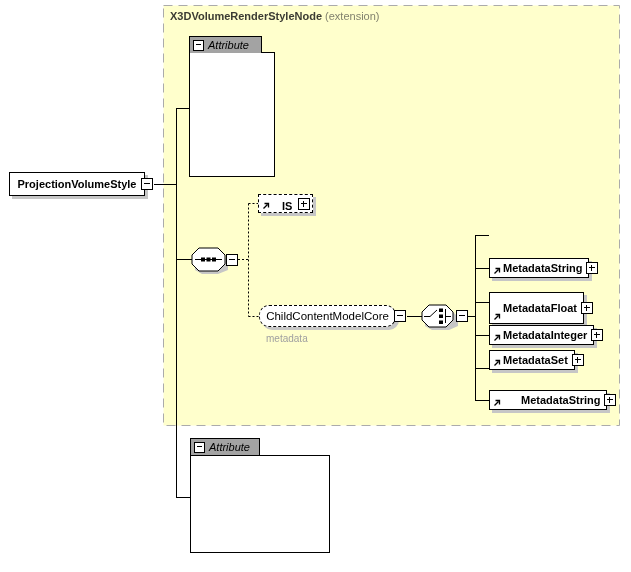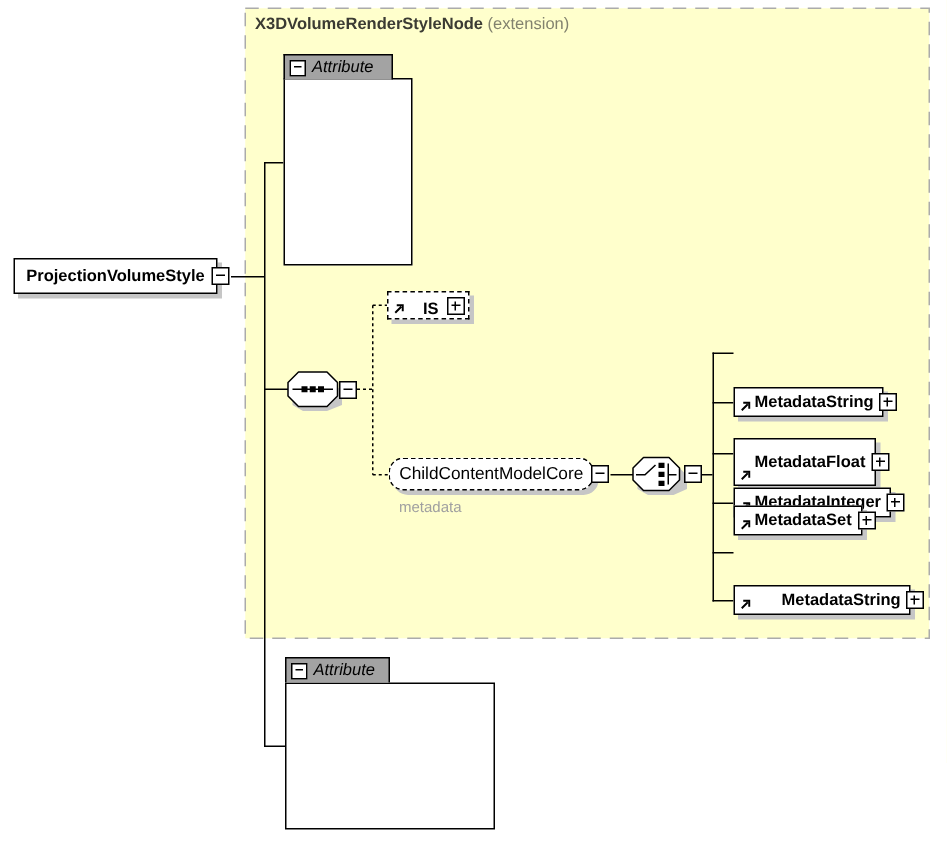--- a/index.html
+++ b/index.html
@@ -187,21 +187,21 @@
     </div>
     <div class="box" style="left:489px;top:325px;height:20px;padding:0 6px 0 13px;">
       <span class="ref-arrow">
         <svg width="8" height="8">
             <path d="M1.5,6.5 L5.5,2.5 M2.5,1.5 H6.5 V5.5" stroke="#000" stroke-width="1.3" fill="none"></path>
           </svg>
       </span>
       <span class="lbl">MetadataInteger</span>
       <span class="pm plus edge-r"></span>
     </div>
-    <div class="box" style="left:489px;top:337px;height:20px;padding:0 6px 0 13px;">
+    <div class="box" style="left:489px;top:350px;height:20px;padding:0 6px 0 13px;">
       <span class="ref-arrow">
         <svg width="8" height="8">
             <path d="M1.5,6.5 L5.5,2.5 M2.5,1.5 H6.5 V5.5" stroke="#000" stroke-width="1.3" fill="none"></path>
           </svg>
       </span>
       <span class="lbl">MetadataSet</span>
       <span class="pm plus edge-r"></span>
     </div>
     <div class="box" style="left:489px;top:390px;height:20px;padding:0 6px 0 31px;">
       <span class="ref-arrow">

